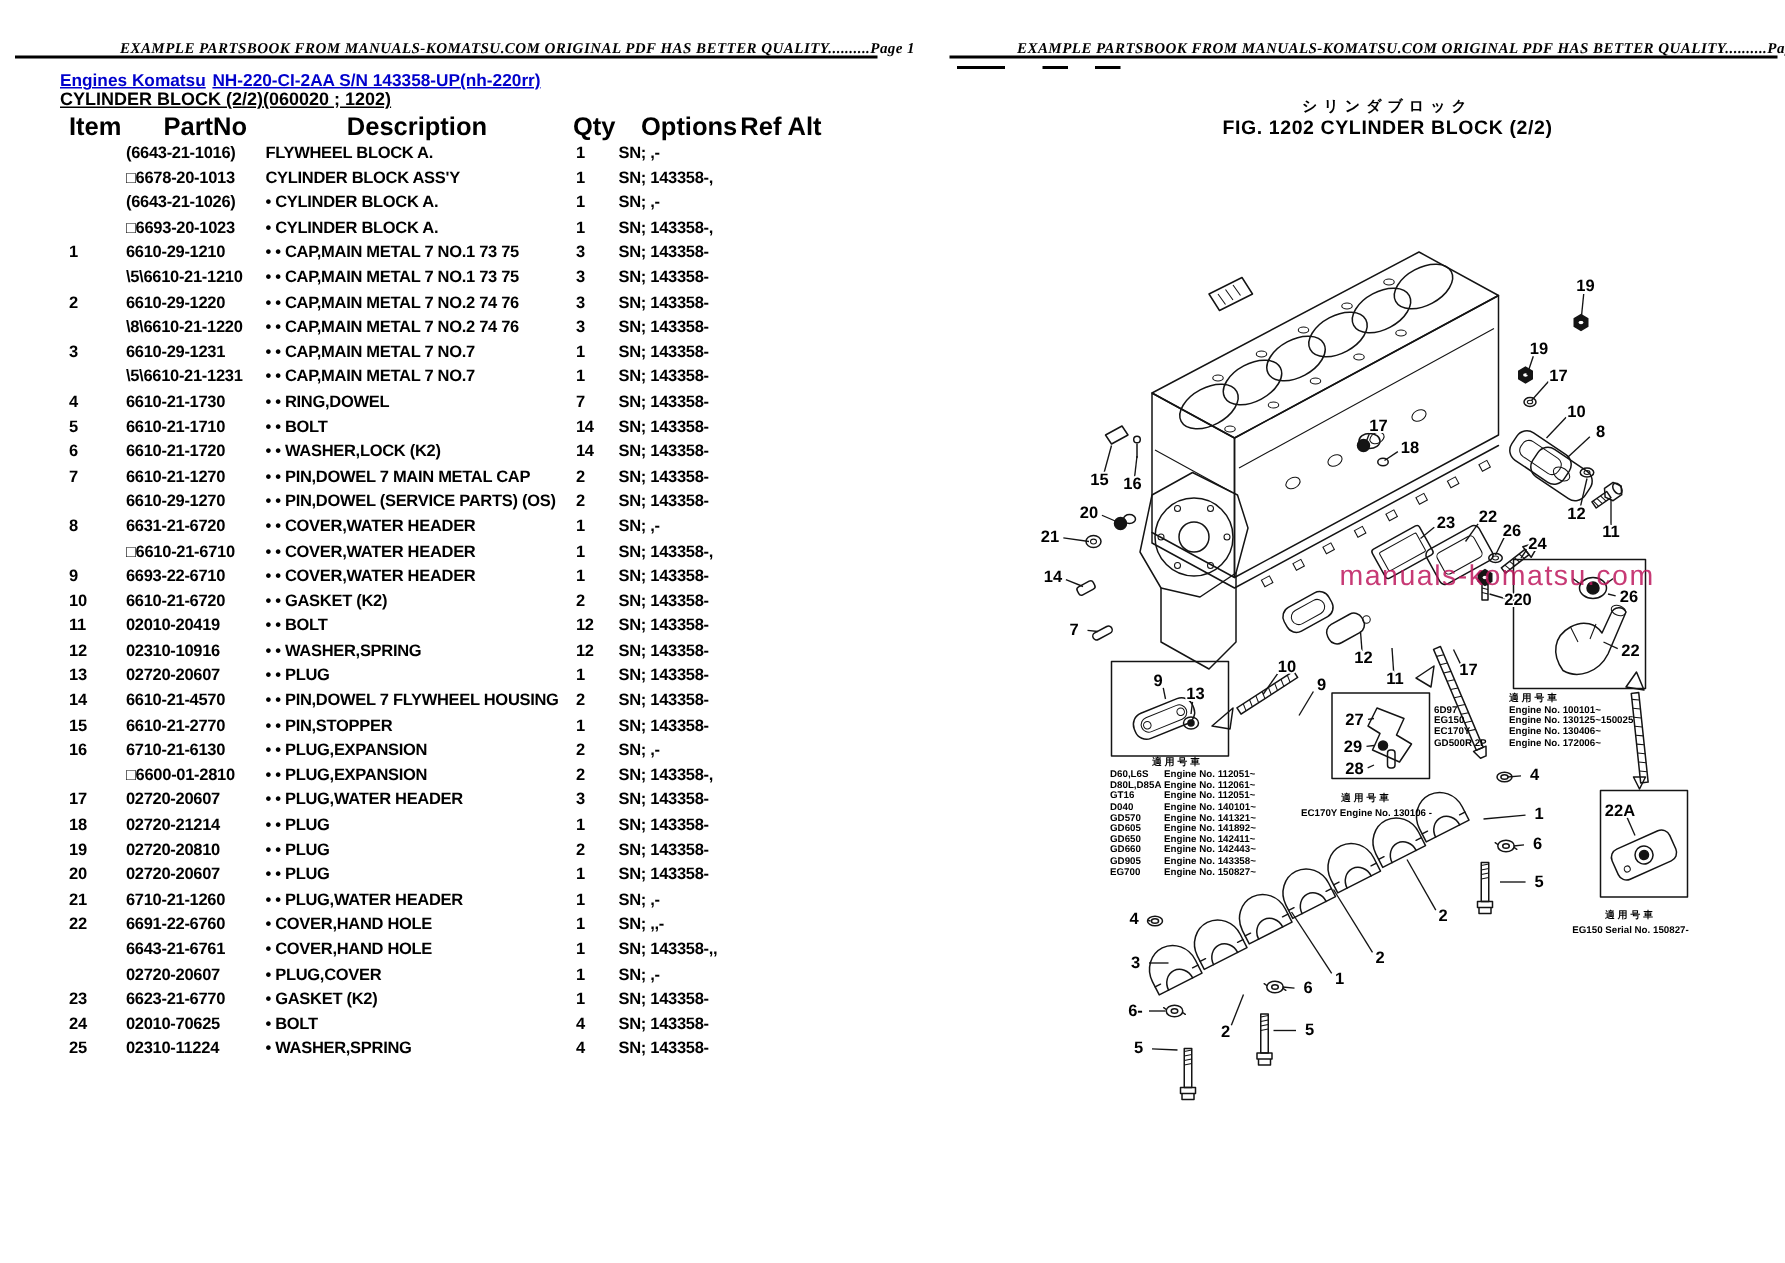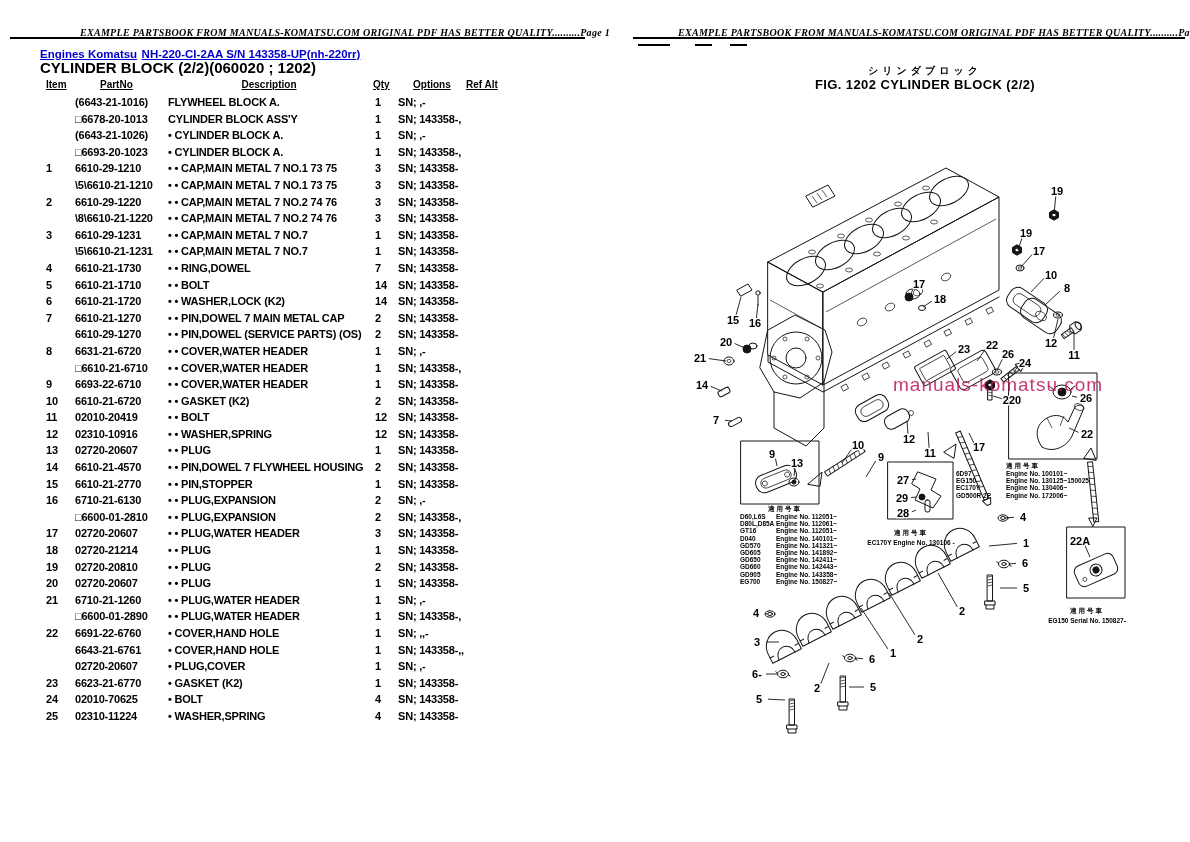--- a/index.html
+++ b/index.html
@@ -7,27 +7,27 @@
        font-family:"Liberation Sans",sans-serif;color:#000;}
   .abs{position:absolute;}
   
   .pg-header{font-family:"Liberation Serif",serif;font-style:italic;font-weight:bold;
              font-size:10px;letter-spacing:.3px;white-space:nowrap;}
   .rule{height:2px;background:#000;}
   .dash{height:2px;background:#000;}
   
   .breadcrumb{white-space:nowrap;}
   .breadcrumb a{color:#0000cc;font-weight:bold;font-size:11.5px;text-decoration:underline;cursor:pointer;}
-  .subtitle{font-weight:bold;font-size:15px;white-space:nowrap;}
+  .subtitle{font-weight:bold;font-size:12px;white-space:nowrap;text-decoration:underline;}
   
   table.parts{border-collapse:collapse;table-layout:fixed;}
   table.parts th,table.parts td{padding:0;margin:0;white-space:nowrap;overflow:visible;
       font-weight:bold;font-size:11px;line-height:16.6px;height:16.6px;text-align:left;
       letter-spacing:-0.2px;}
-  table.parts thead th{font-size:10px;height:18px;line-height:18px;letter-spacing:0;text-decoration:underline;}
+  table.parts thead th{font-size:17px;height:18px;line-height:18px;letter-spacing:0;}
   .h-item{padding-left:8px!important;}
   .h-part{padding-left:28px!important;}
   .h-desc{text-align:center!important;}
   .h-qty{padding-left:3px!important;}
   .h-opt{padding-left:17px!important;}
   .h-ref{padding-left:2px!important;}
   .c-item{width:34px;} .c-part{width:96px;} .c-desc{width:202px;}
   .c-qty{width:26px;} .c-opt{width:68px;} .c-ref{width:52px;}
   td.item{padding-left:8px!important;}
   td.part{padding-left:3px!important;}
@@ -324,28 +324,20 @@
         <td class="qty">1</td>
         <td class="opt">SN; 143358-</td>
         <td class="ref"></td>
       </tr>
       <tr>
         <td class="item">21</td>
         <td class="part">6710-21-1260</td>
         <td class="desc">• • PLUG,WATER HEADER</td>
         <td class="qty">1</td>
         <td class="opt">SN; ,-</td>
-        <td class="ref"></td>
-      </tr>
-      <tr>
-        <td class="item"></td>
-        <td class="part">□6600-01-2890</td>
-        <td class="desc">• • PLUG,WATER HEADER</td>
-        <td class="qty">1</td>
-        <td class="opt">SN; 143358-,</td>
         <td class="ref"></td>
       </tr>
       <tr>
         <td class="item">22</td>
         <td class="part">6691-22-6760</td>
         <td class="desc">• COVER,HAND HOLE</td>
         <td class="qty">1</td>
         <td class="opt">SN; ,,-</td>
         <td class="ref"></td>
       </tr>

